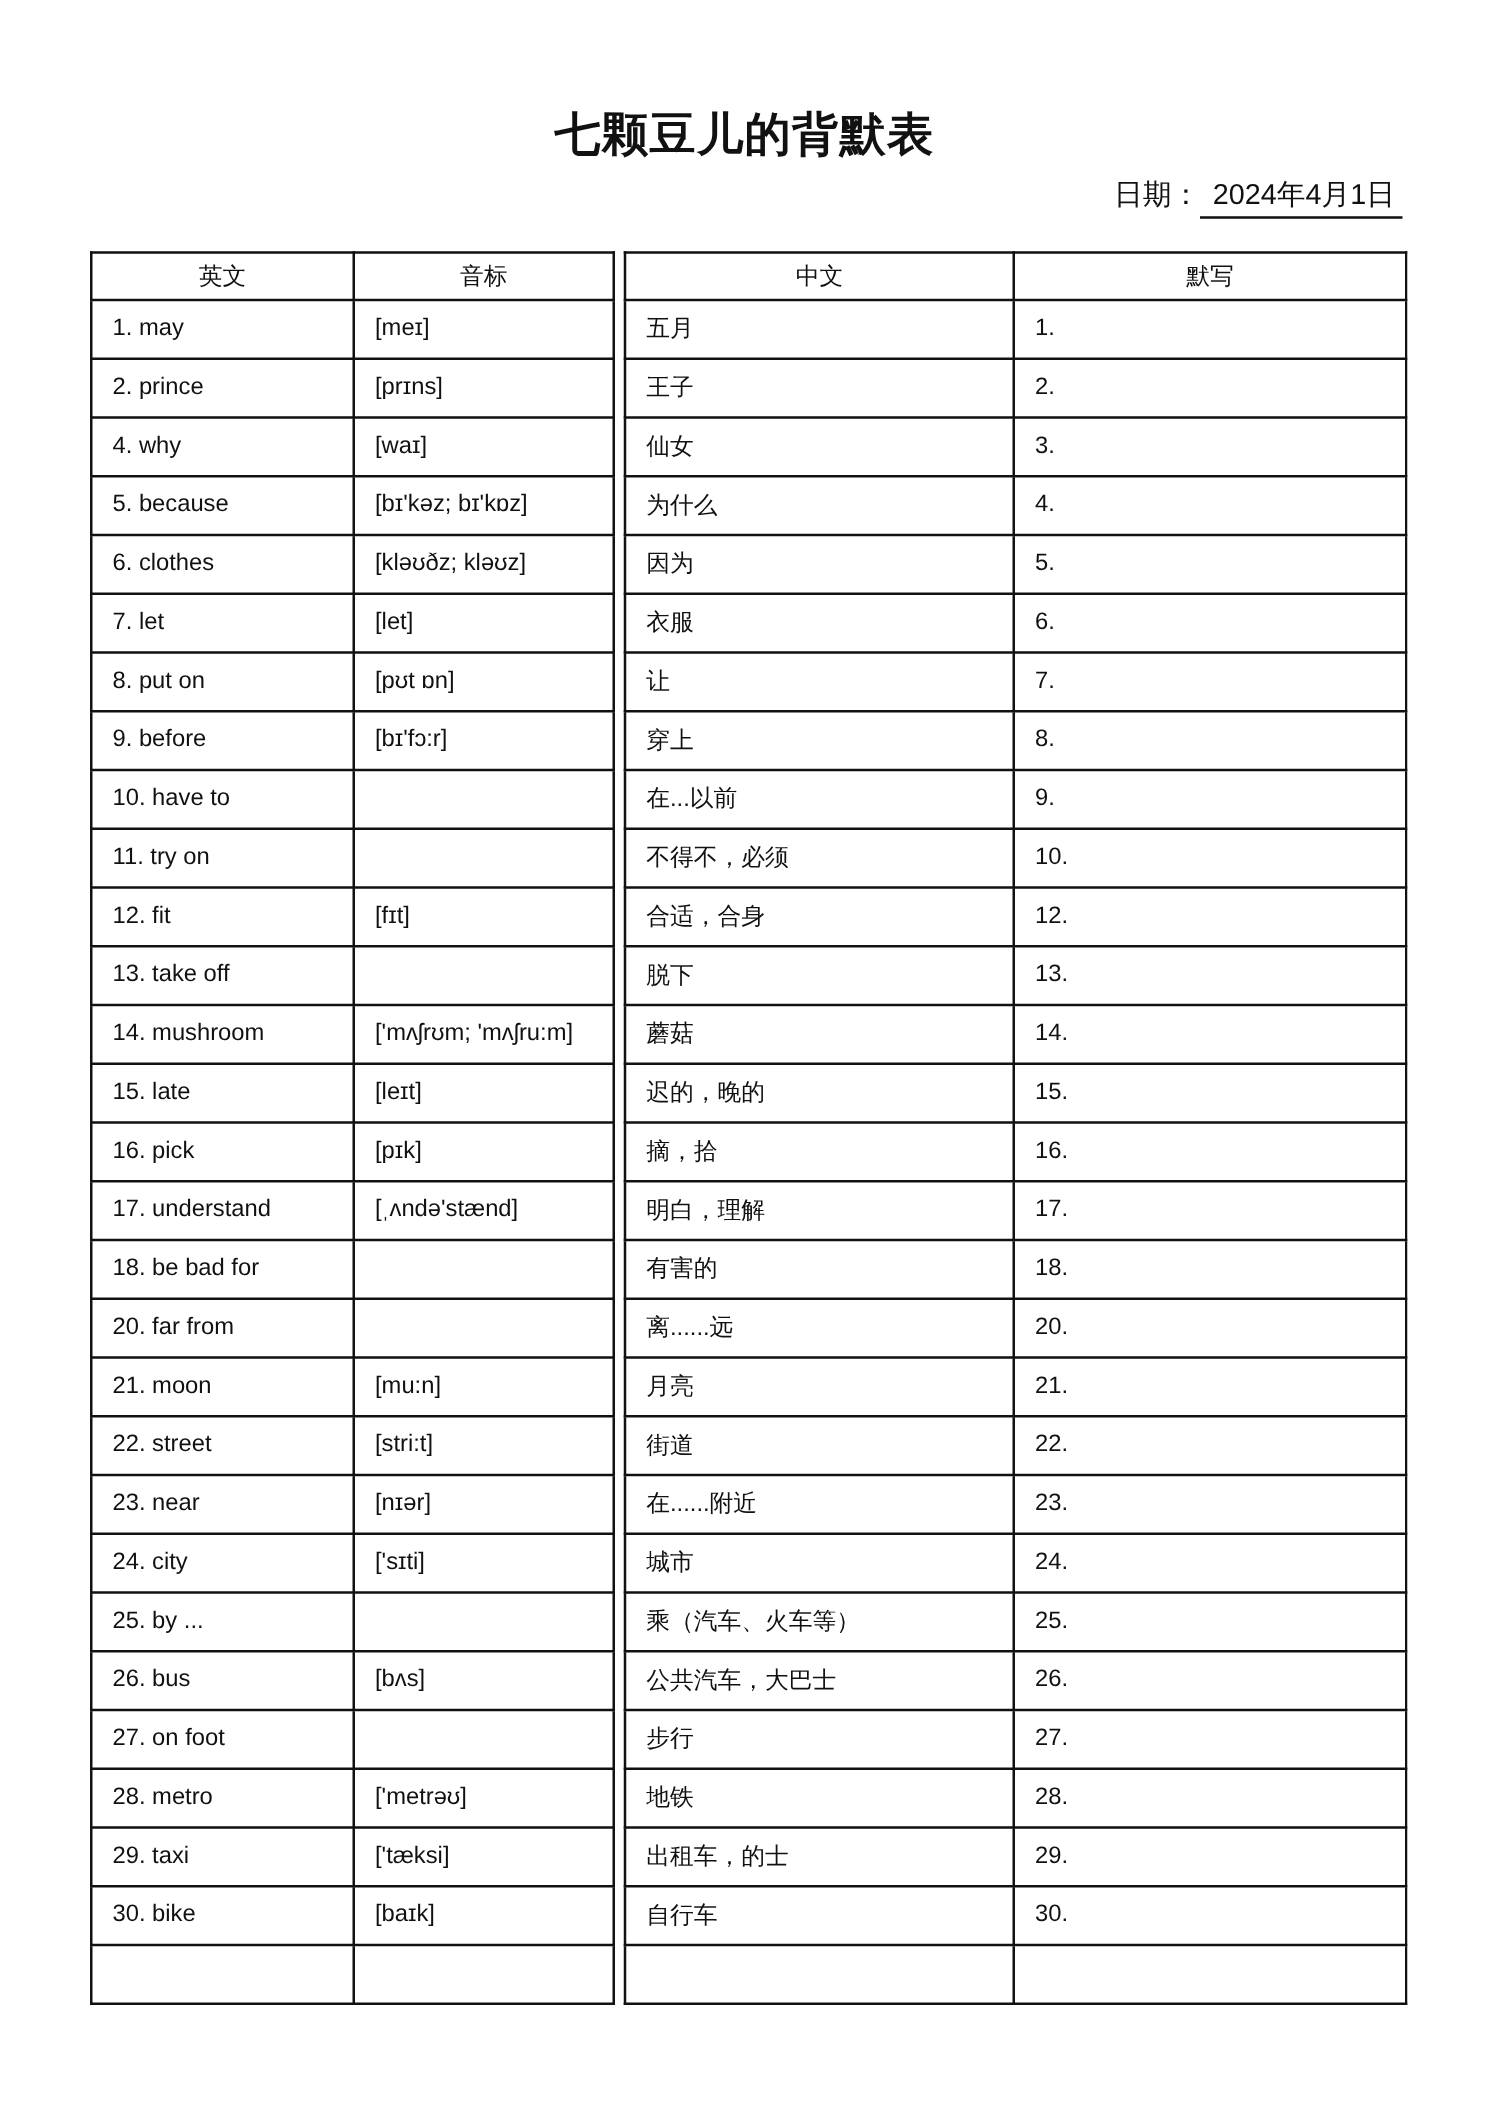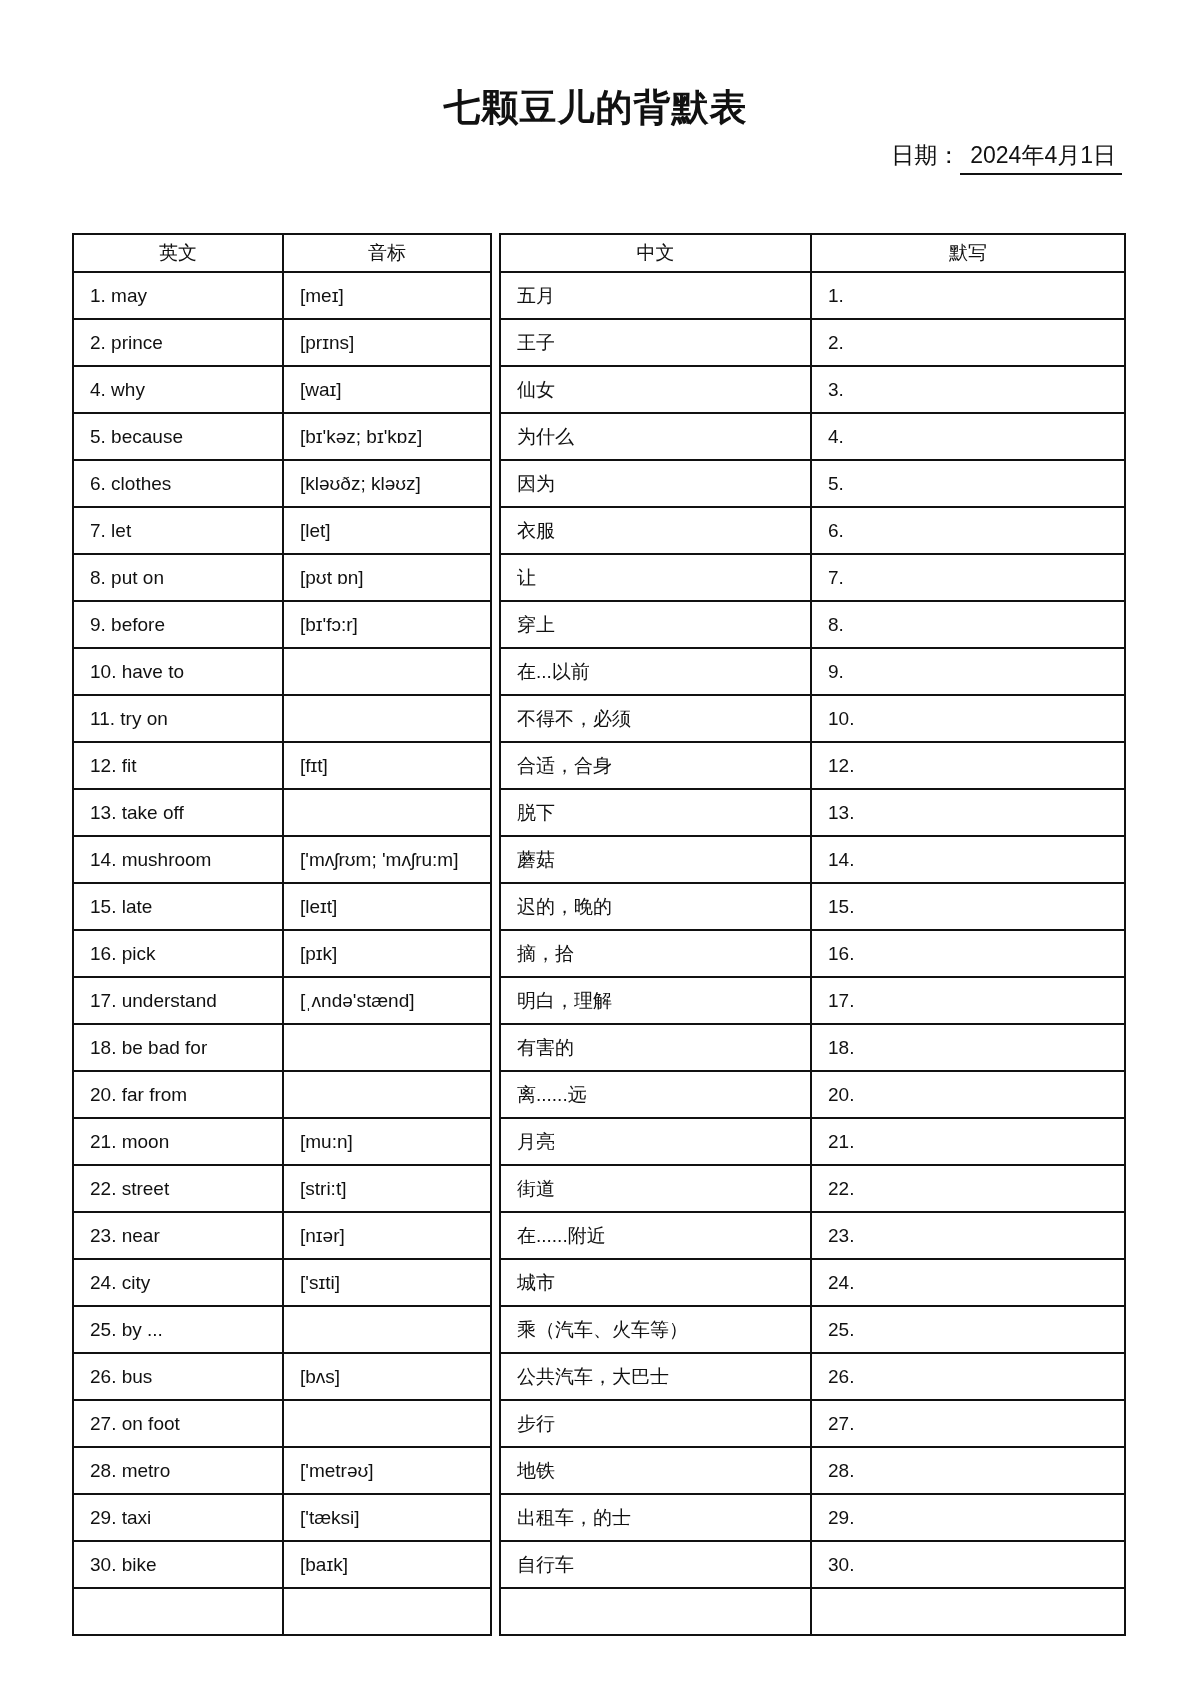--- a/index.html
+++ b/index.html
@@ -37,21 +37,21 @@
     padding: 0 6px 2px 10px;
   }
   .table-clip {
     position: absolute;
     left: 72px;
     top: 168px;
     height: 1468px;
     overflow: hidden;
     display: flex;
     column-gap: 7px;
-    align-items: flex-end;
+    align-items: center;
   }
   table {
     border-collapse: collapse;
     table-layout: fixed;
     border: 2px solid #111;
   }
   .t-left  { width: 418px; }
   .t-right { width: 625px; padding-left: 34px; }
   th, td { border: 2px solid #111; overflow: hidden; white-space: nowrap; }
   th {

